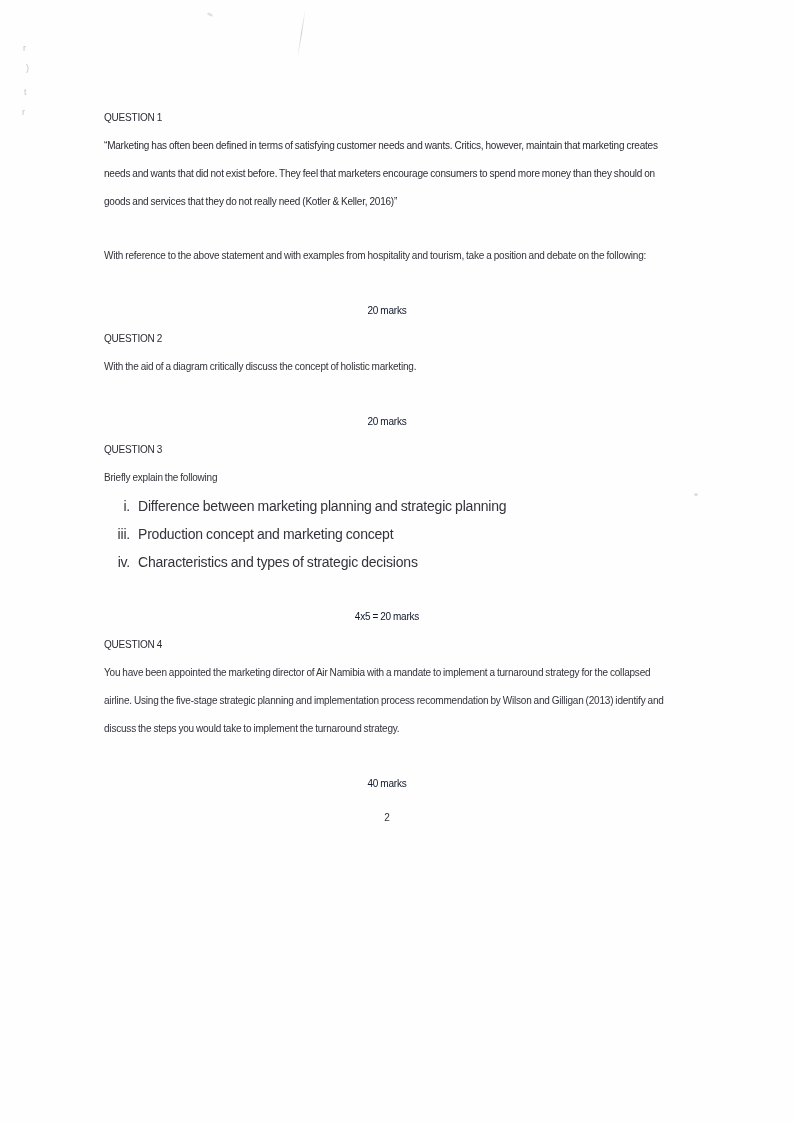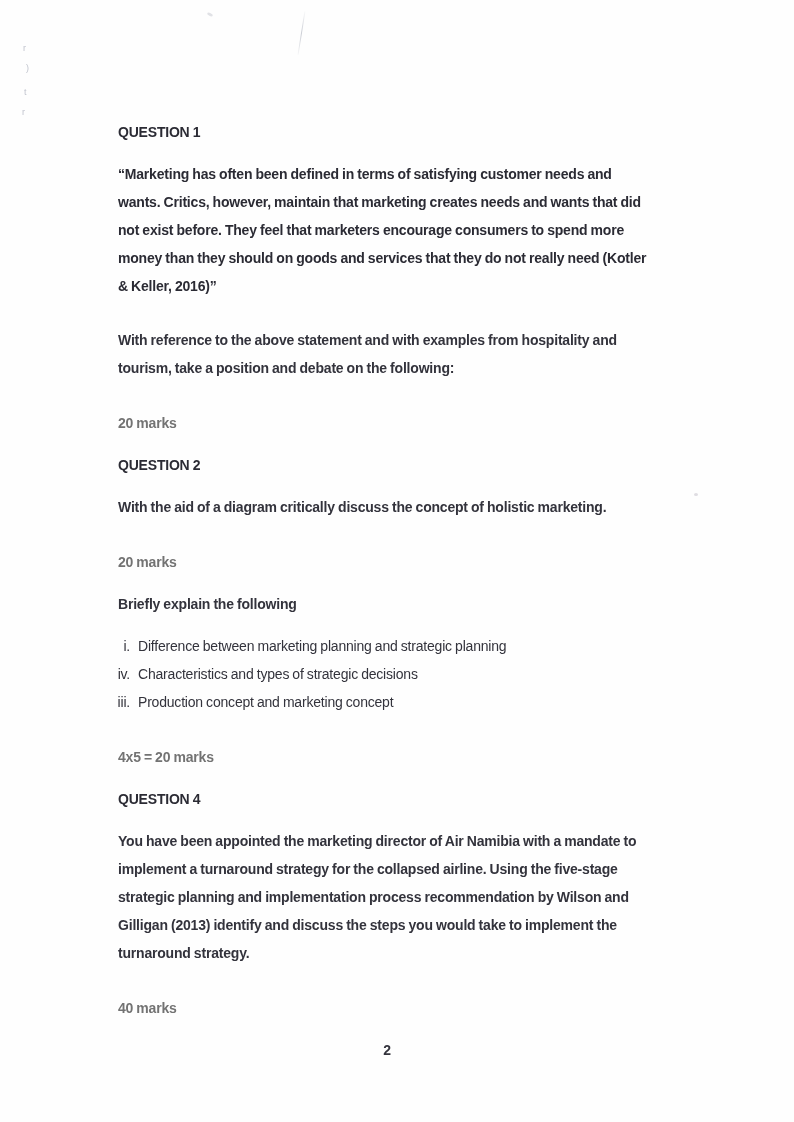--- a/index.html
+++ b/index.html
@@ -20,37 +20,37 @@
     left: 104px;
     top: 104px;
     width: 566px;
     font-size: 14px;
     line-height: 28px;
     letter-spacing: -0.2px;
     word-spacing: -0.5px;
     color: #33333c;
   }
   .content p, .content h2 {
-    margin: 14px;
+    margin: 0;
     padding: 0;
-    font-size: 14px;
-    font-weight: bold;
+    font-size: 10px;
+    font-weight: normal;
   }
   .b {
     font-weight: bold;
     color: #2b2b34;
   }
   .qheading {
     font-weight: bold;
     color: #2b2b34;
   }
   .marks {
-    text-align: left;
+    text-align: center;
     font-weight: bold;
-    color: #737373;
+    color: #0f172a;
     margin-top: 27px !important;
   }
   .gap26 { margin-top: 26px !important; }
   .list-row {
     display: flex;
   }
   .numeral {
     width: 26px;
     text-align: right;
     flex: 0 0 26px;
@@ -123,32 +123,33 @@
       <p class="marks">20 marks</p>
     </section>
 
     <section>
       <h2 class="qheading">QUESTION 2</h2>
       <p>With the aid of a diagram critically discuss the concept of holistic marketing.</p>
       <p class="marks">20 marks</p>
     </section>
 
     <section>
+      <h2 class="qheading">QUESTION 3</h2>
       <p>Briefly explain the following</p>
       <div class="list-row">
         <span class="numeral">i.</span>
         <span class="li-text">Difference between marketing planning and strategic planning</span>
       </div>
       <div class="list-row">
+        <span class="numeral">iii.</span>
+        <span class="li-text">Production concept and marketing concept</span>
+      </div>
+      <div class="list-row">
         <span class="numeral">iv.</span>
         <span class="li-text">Characteristics and types of strategic decisions</span>
-      </div>
-      <div class="list-row">
-        <span class="numeral">iii.</span>
-        <span class="li-text">Production concept and marketing concept</span>
       </div>
       <p class="marks">4x5 = 20 marks</p>
     </section>
 
     <section>
       <h2 class="qheading">QUESTION 4</h2>
       <p>You have been appointed the marketing director of Air Namibia with a mandate to implement a turnaround strategy for the collapsed airline.  Using the five-stage strategic planning and implementation process recommendation by Wilson and Gilligan (2013) identify and discuss the steps you would take to implement the turnaround strategy.</p>
       <p class="marks">40 marks</p>
     </section>
 

